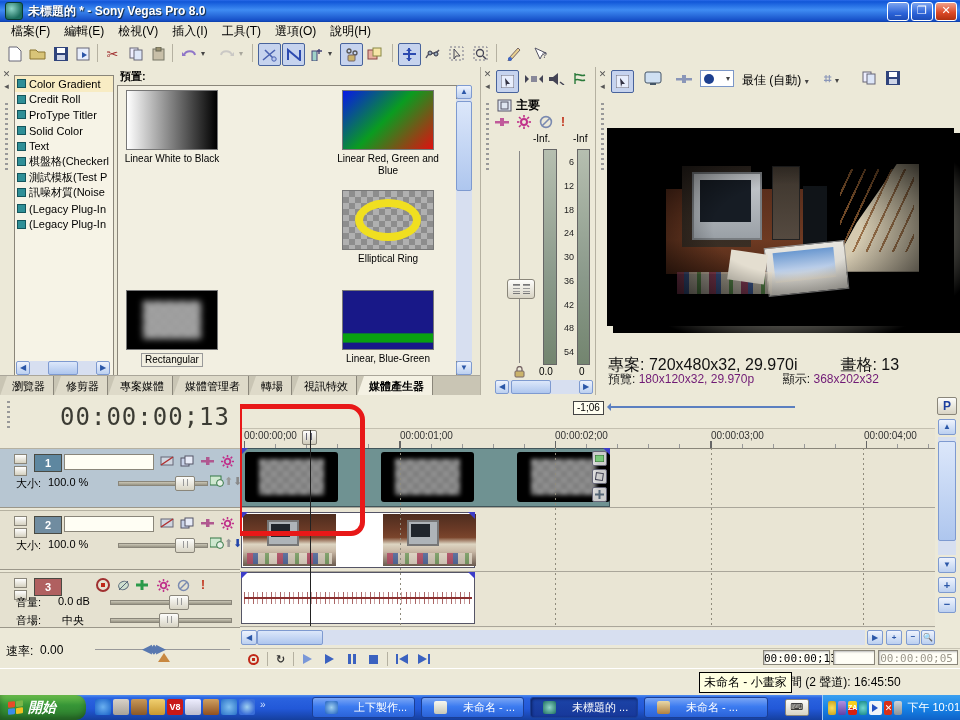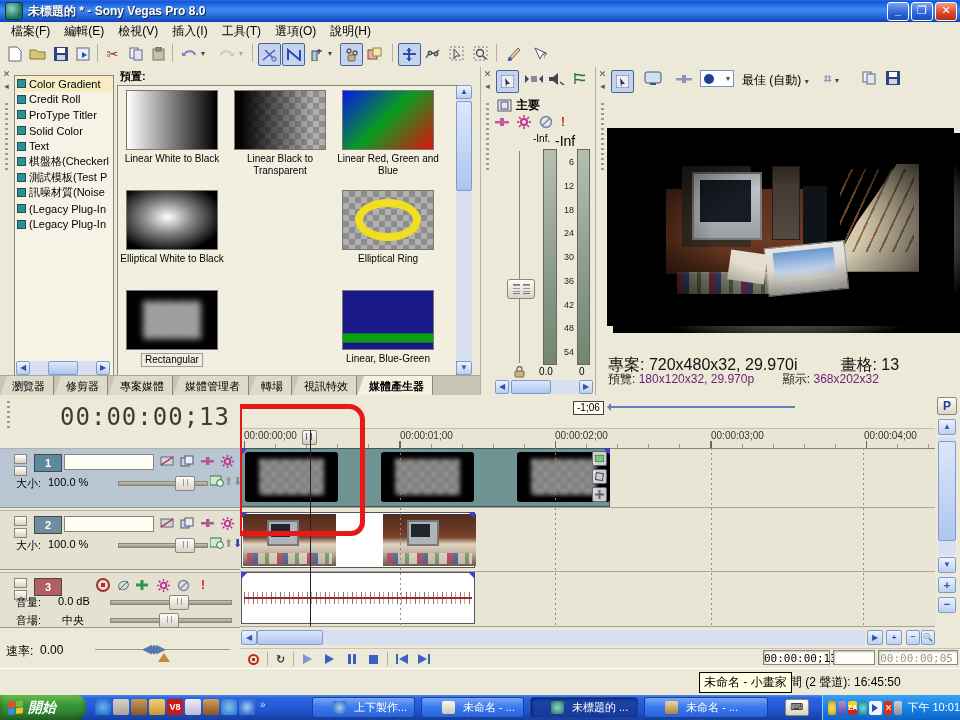--- a/index.html
+++ b/index.html
@@ -119,21 +119,21 @@
   .recring{width:11px;height:11px;border:2px solid #c02818;border-radius:50%;box-sizing:border-box;background:radial-gradient(circle,#c02818 0 30%,transparent 35%);}
   
   #statusbar{left:0;top:668px;width:960px;height:27px;background:#ece9d8;border-top:1px solid #fff;}
   #tooltip{position:absolute;left:699px;top:3px;background:#ffffe1;border:1px solid #000;font-size:12px;padding:1px 4px;z-index:2;white-space:nowrap;}
   #rectime{position:absolute;left:754px;top:5px;font-size:12px;white-space:nowrap;}
   #taskbar{left:0;top:695px;width:960px;height:25px;background:linear-gradient(180deg,#4f8df0 0%,#2a63e0 12%,#2258d8 55%,#153f9e 100%);}
   #startbtn{position:absolute;left:0;top:0;width:86px;height:25px;border-radius:0 10px 10px 0;background:linear-gradient(180deg,#6cbf4c 0%,#379637 40%,#2d7d2d 90%);display:flex;align-items:center;color:#fff;font-weight:bold;font-style:italic;font-size:14px;box-shadow:inset 0 -3px 6px rgba(0,0,0,.3);}
   .flag{width:16px;height:14px;margin:0 4px 0 8px;display:grid;grid-template-columns:7px 7px;grid-template-rows:6px 6px;gap:1px;transform:skewY(-6deg);}
   .flag i{display:block;border-radius:1px;}
   .qlico{width:16px;height:16px;border-radius:2px;display:inline-block;margin:0 1px;}
-  .taskwin{position:absolute;top:2px;height:21px;border-radius:3px;background:linear-gradient(180deg,#7aa6f5,#3c7bf0 45%,#2a62d8);border:1px solid #1b3f96;color:#fff;font-size:11px;display:flex;align-items:center;padding:0 20px;gap:8px;box-sizing:border-box;overflow:hidden;white-space:nowrap;}
+  .taskwin{position:absolute;top:2px;height:21px;border-radius:3px;background:linear-gradient(180deg,#7aa6f5,#3c7bf0 45%,#2a62d8);border:1px solid #1b3f96;color:#fff;font-size:11px;display:flex;align-items:center;padding:0 12px;gap:16px;box-sizing:border-box;overflow:hidden;white-space:nowrap;}
   .taskwin.active{background:linear-gradient(180deg,#1c44a8,#17389a);box-shadow:inset 1px 1px 3px #0a1f60;}
   .twico{width:13px;height:13px;border-radius:2px;flex:0 0 auto;}
   #tray{position:absolute;right:0;top:0;width:138px;height:25px;background:linear-gradient(180deg,#3ba0f0 0%,#1684e8 50%,#0f62c8 100%);border-left:1px solid #9fc8f5;display:flex;align-items:center;gap:2px;padding-left:5px;box-sizing:border-box;}
   .trayico{width:14px;height:14px;border-radius:2px;}
   #clock{color:#fff;font-size:11px;margin-left:3px;white-space:nowrap;}
   svg{display:block;}
 </style>
 </head>
 <body>
 
@@ -350,35 +350,25 @@
       </div>
     </div>
 
     <div id="presets-label" class="abs">預置:</div>
     <div id="presetgrid" class="abs">
 
       <div class="pcell" style="left:2px;top:4px;">
         <div class="pthumb" style="background:linear-gradient(90deg,#fff,#000);"></div>
         <div class="plabel">Linear White to Black</div>
       </div>
-      <div class="pcell" style="left:110px;top:4px;">
-        <div class="pthumb checker">
-            <div class="ovl" style="background:linear-gradient(90deg,#000 5%,rgba(0,0,0,0) 85%);"></div>
-          </div>
-        <div class="plabel">Linear Black to Transparent</div>
-      </div>
       <div class="pcell" style="left:218px;top:4px;">
         <div class="pthumb" style="background:linear-gradient(135deg,#0818e8 0%,#0a9c20 48%,#e01010 100%);"></div>
         <div class="plabel">Linear Red, Green and Blue</div>
       </div>
 
-      <div class="pcell" style="left:2px;top:104px;">
-        <div class="pthumb" style="background:radial-gradient(ellipse at 45% 45%,#fff 0%,#888 35%,#000 80%);"></div>
-        <div class="plabel">Elliptical White to Black</div>
-      </div>
       <div class="pcell" style="left:218px;top:104px;">
         <div class="pthumb checker">
             <div class="ovl" style="left:12px;top:8px;right:12px;bottom:8px;border:8px solid #f0df20;border-radius:50%;"></div>
           </div>
         <div class="plabel">Elliptical Ring</div>
       </div>
 
       <div class="pcell" style="left:2px;top:204px;">
         <div class="pthumb" style="background:#000;">
             <div class="checker" style="position:absolute;left:16px;top:10px;right:16px;bottom:10px;filter:blur(3px);"></div>
@@ -471,21 +461,21 @@
       <span>
           <svg width="14" height="14">
             <circle cx="7" cy="7" r="5.4" fill="none" stroke="#7a8ab0" stroke-width="1.6"></circle>
             <line x1="3.2" y1="10.8" x2="10.8" y2="3.2" stroke="#7a8ab0" stroke-width="1.6"></line>
           </svg>
         </span>
       <span class="bang">!</span>
     </div>
 
     <div class="abs" style="left:52px;top:66px;font-size:10px;">-Inf.</div>
-    <div class="abs" style="left:74px;top:66px;font-size:14px;">-Inf</div>
+    <div class="abs" style="left:92px;top:66px;font-size:10px;">-Inf</div>
 
     <div class="abs meter" style="left:62px;top:82px;width:14px;height:216px;"></div>
     <div class="abs scalecol" style="left:77px;top:90px;width:16px;height:200px;">
       <span>6</span>
         <span>12</span>
         <span>18</span>
       <span>24</span>
         <span>30</span>
         <span>36</span>
       <span>42</span>

